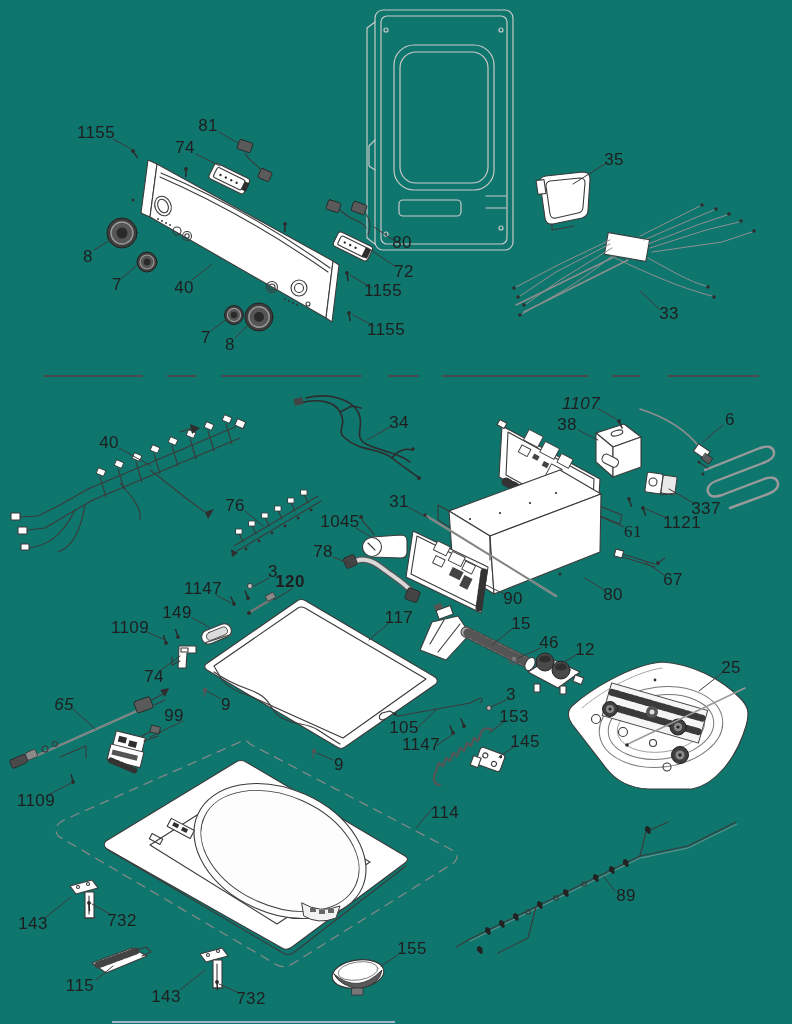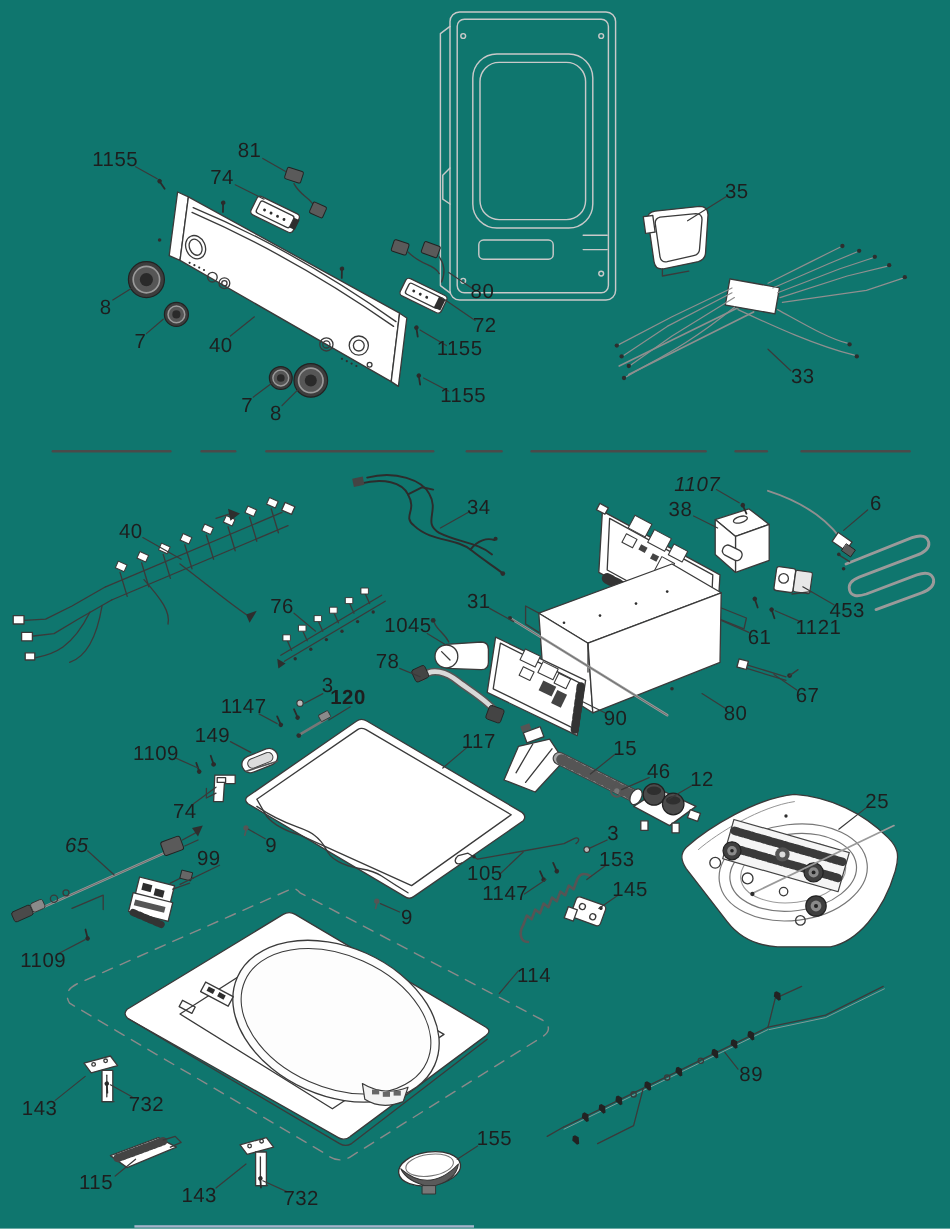--- a/index.html
+++ b/index.html
@@ -656,23 +656,23 @@
       <div class="plabel" style="left: 404px; top: 272px;">72</div>
       <div class="plabel" style="left: 383px; top: 291px;">1155</div>
       <div class="plabel" style="left: 386px; top: 330px;">1155</div>
       <div class="plabel" style="left: 614px; top: 160px;">35</div>
       <div class="plabel" style="left: 669px; top: 314px;">33</div>
       <div class="plabel" style="left: 109px; top: 443px;">40</div>
       <div class="plabel" style="left: 399px; top: 423px;">34</div>
       <div class="plabel" style="left: 581px; top: 404px; font-style: italic;">1107</div>
       <div class="plabel" style="left: 567px; top: 425px;">38</div>
       <div class="plabel" style="left: 730px; top: 420px;">6</div>
-      <div class="plabel" style="left: 706px; top: 509px;">453</div>
+      <div class="plabel" style="left: 706px; top: 509px;">337</div>
       <div class="plabel" style="left: 682px; top: 523px;">1121</div>
-      <div class="plabel" style="left: 633px; top: 532px;">61</div>
+      <div class="plabel" style="left: 633px; top: 532px; font-family: Liberation Serif, serif;">61</div>
       <div class="plabel" style="left: 673px; top: 580px;">67</div>
       <div class="plabel" style="left: 613px; top: 595px;">80</div>
       <div class="plabel" style="left: 513px; top: 599px;">90</div>
       <div class="plabel" style="left: 399px; top: 502px;">31</div>
       <div class="plabel" style="left: 235px; top: 506px;">76</div>
       <div class="plabel" style="left: 340px; top: 522px;">1045</div>
       <div class="plabel" style="left: 323px; top: 552px;">78</div>
       <div class="plabel" style="left: 273px; top: 572px;">3</div>
       <div class="plabel" style="left: 290px; top: 582px; font-weight: bold;">120</div>
       <div class="plabel" style="left: 203px; top: 589px;">1147</div>

